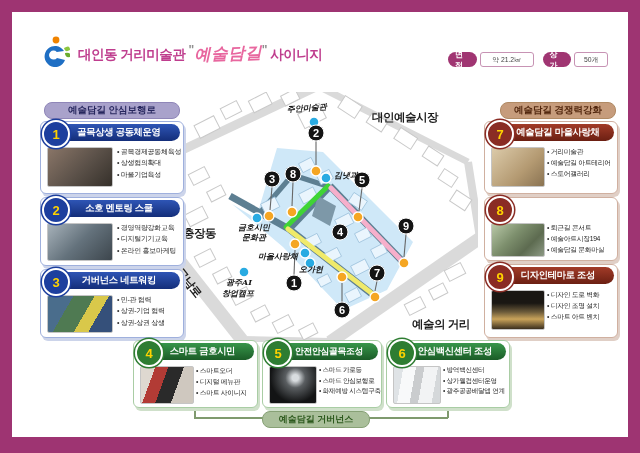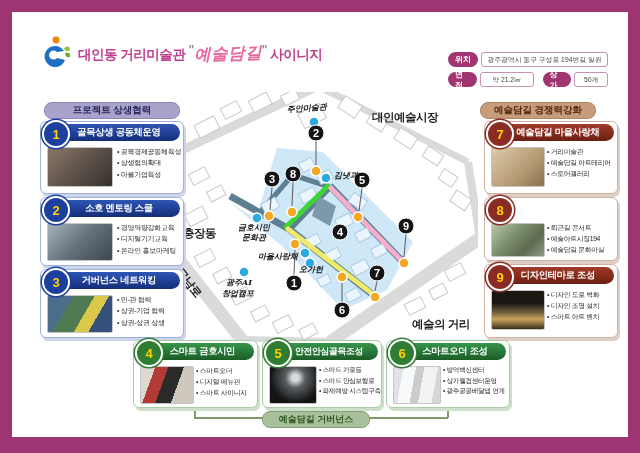--- a/index.html
+++ b/index.html
@@ -83,24 +83,20 @@
     </svg>
     <div class="title-text">
       <span>대인동 거리미술관</span>
       <span class="quote">"</span><span class="script">예술담길</span><span class="quote">"</span>
       <span>사이니지</span>
     </div>
   </div>
 
 
   <div class="info">
-    <div class="irow">
-      <div class="ilabel">위치</div>
-      <div class="ival" style="flex:1;">광주광역시 동구 구성로 194번길 일원</div>
-    </div>
     <div class="irow">
       <div class="ilabel">면적</div>
       <div class="ival" style="width:48px;">약 21.2㎢</div>
       <div class="ilabel" style="margin-left:6px;">상가</div>
       <div class="ival" style="width:26px;">50개</div>
     </div>
   </div>
 
   <svg style="position:absolute;left:168px;top:92px;z-index:10;" width="310" height="250" viewBox="168 92 310 250">
 
@@ -257,21 +253,21 @@
     </g>
 
     <g>
       <text class="arealbl" x="372" y="121">대인예술시장</text>
       <text class="arealbl" x="183" y="237" fill="#4d4d4d">충장동</text>
       <text class="arealbl" x="0" y="0" fill="#4d4d4d" transform="translate(176 272) rotate(52)">금남로</text>
       <text class="arealbl" x="412" y="328">예술의 거리</text>
     </g>
   </svg>
 
-  <div class="spill sp-left" style="left:44px;top:102px;width:134px;">프로젝트 상생협력</div>
+  <div class="spill sp-left" style="left:44px;top:102px;width:134px;">예술담길 안심보행로</div>
 
   <div class="pbox v-blue" style="left:40px;top:121px;width:142px;height:71px;">
     <div class="numc nc-blue">1</div>
     <div class="bhdr h-blue">골목상생 공동체운영</div>
     <div class="photo p1" style="width:64px;height:38px;"></div>
     <ul class="bullets" style="left:76px;">
       <li>골목경제공동체육성</li>
       <li>상생협의확대</li>
       <li>마을기업육성</li>
     </ul>
@@ -294,21 +290,21 @@
     <div class="numc nc-blue">3</div>
     <div class="bhdr h-blue">거버넌스 네트워킹</div>
     <div class="photo p3" style="width:64px;height:36px;"></div>
     <ul class="bullets" style="left:76px;">
       <li>민-관 협력</li>
       <li>상권-기업 협력</li>
       <li>상권-상권 상생</li>
     </ul>
   </div>
 
-  <div class="spill sp-right" style="left:480px;top:102px;width:114px;">예술담길 경쟁력강화</div>
+  <div class="spill sp-right" style="left:500px;top:102px;width:114px;">예술담길 경쟁력강화</div>
 
   <div class="pbox v-brown" style="left:484px;top:121px;width:132px;height:71px;">
     <div class="numc nc-brown">7</div>
     <div class="bhdr h-brown">예술담길 마을사랑채</div>
     <div class="photo p7" style="width:52px;height:38px;"></div>
     <ul class="bullets" style="left:62px;font-size:6.8px;">
       <li>거리미술관</li>
       <li>예술담길 아트테리어</li>
       <li>스토어갤러리</li>
     </ul>
@@ -354,21 +350,21 @@
     <div class="photo p5" style="width:46px;height:36px;"></div>
     <ul class="bullets" style="left:56px;font-size:6.6px;">
       <li>스마트 가로등</li>
       <li>스마트 안심보행로</li>
       <li>화재예방 시스템구축</li>
     </ul>
   </div>
 
   <div class="pbox v-green" style="left:386px;top:340px;width:122px;height:66px;">
     <div class="numc nc-green">6</div>
-    <div class="bhdr h-green">스마트오더 조성</div>
+    <div class="bhdr h-green">안심백신센터 조성</div>
     <div class="photo p6" style="width:46px;height:36px;"></div>
     <ul class="bullets" style="left:56px;font-size:6.6px;">
       <li>방역백신센터</li>
       <li>상가웰컴센터운영</li>
       <li>광주공공배달앱 연계</li>
     </ul>
   </div>
 
   <div class="conn gr" style="left:194px;top:406px;width:1.5px;height:12px;"></div>
   <div class="conn gr" style="left:320px;top:406px;width:1.5px;height:6px;"></div>

